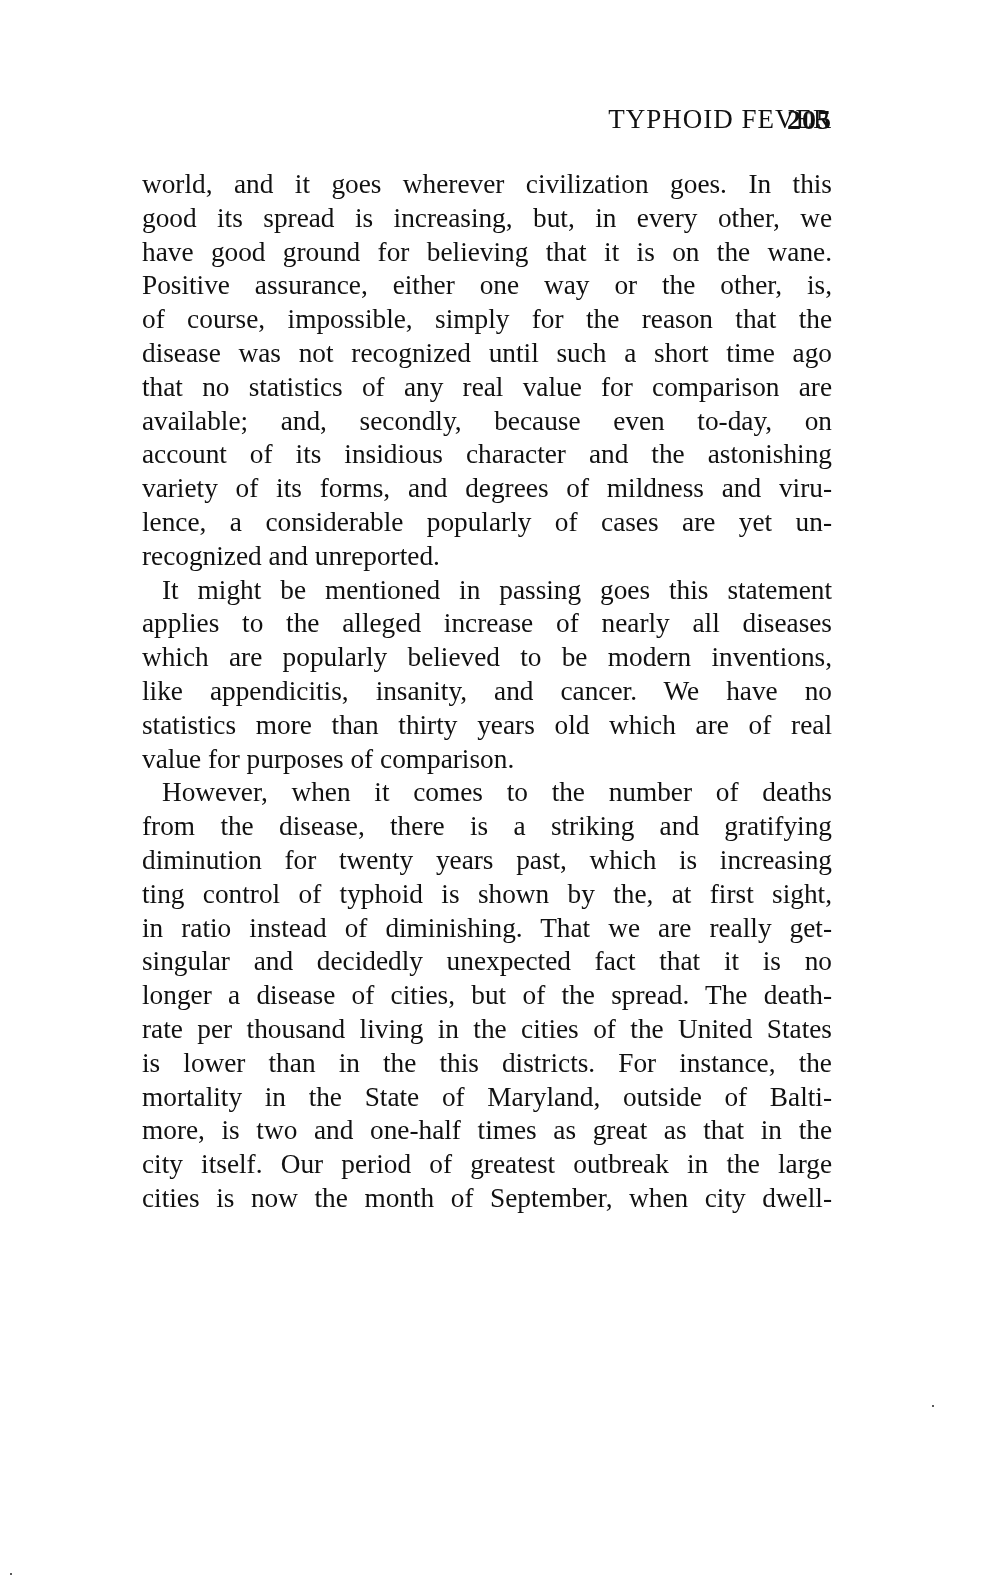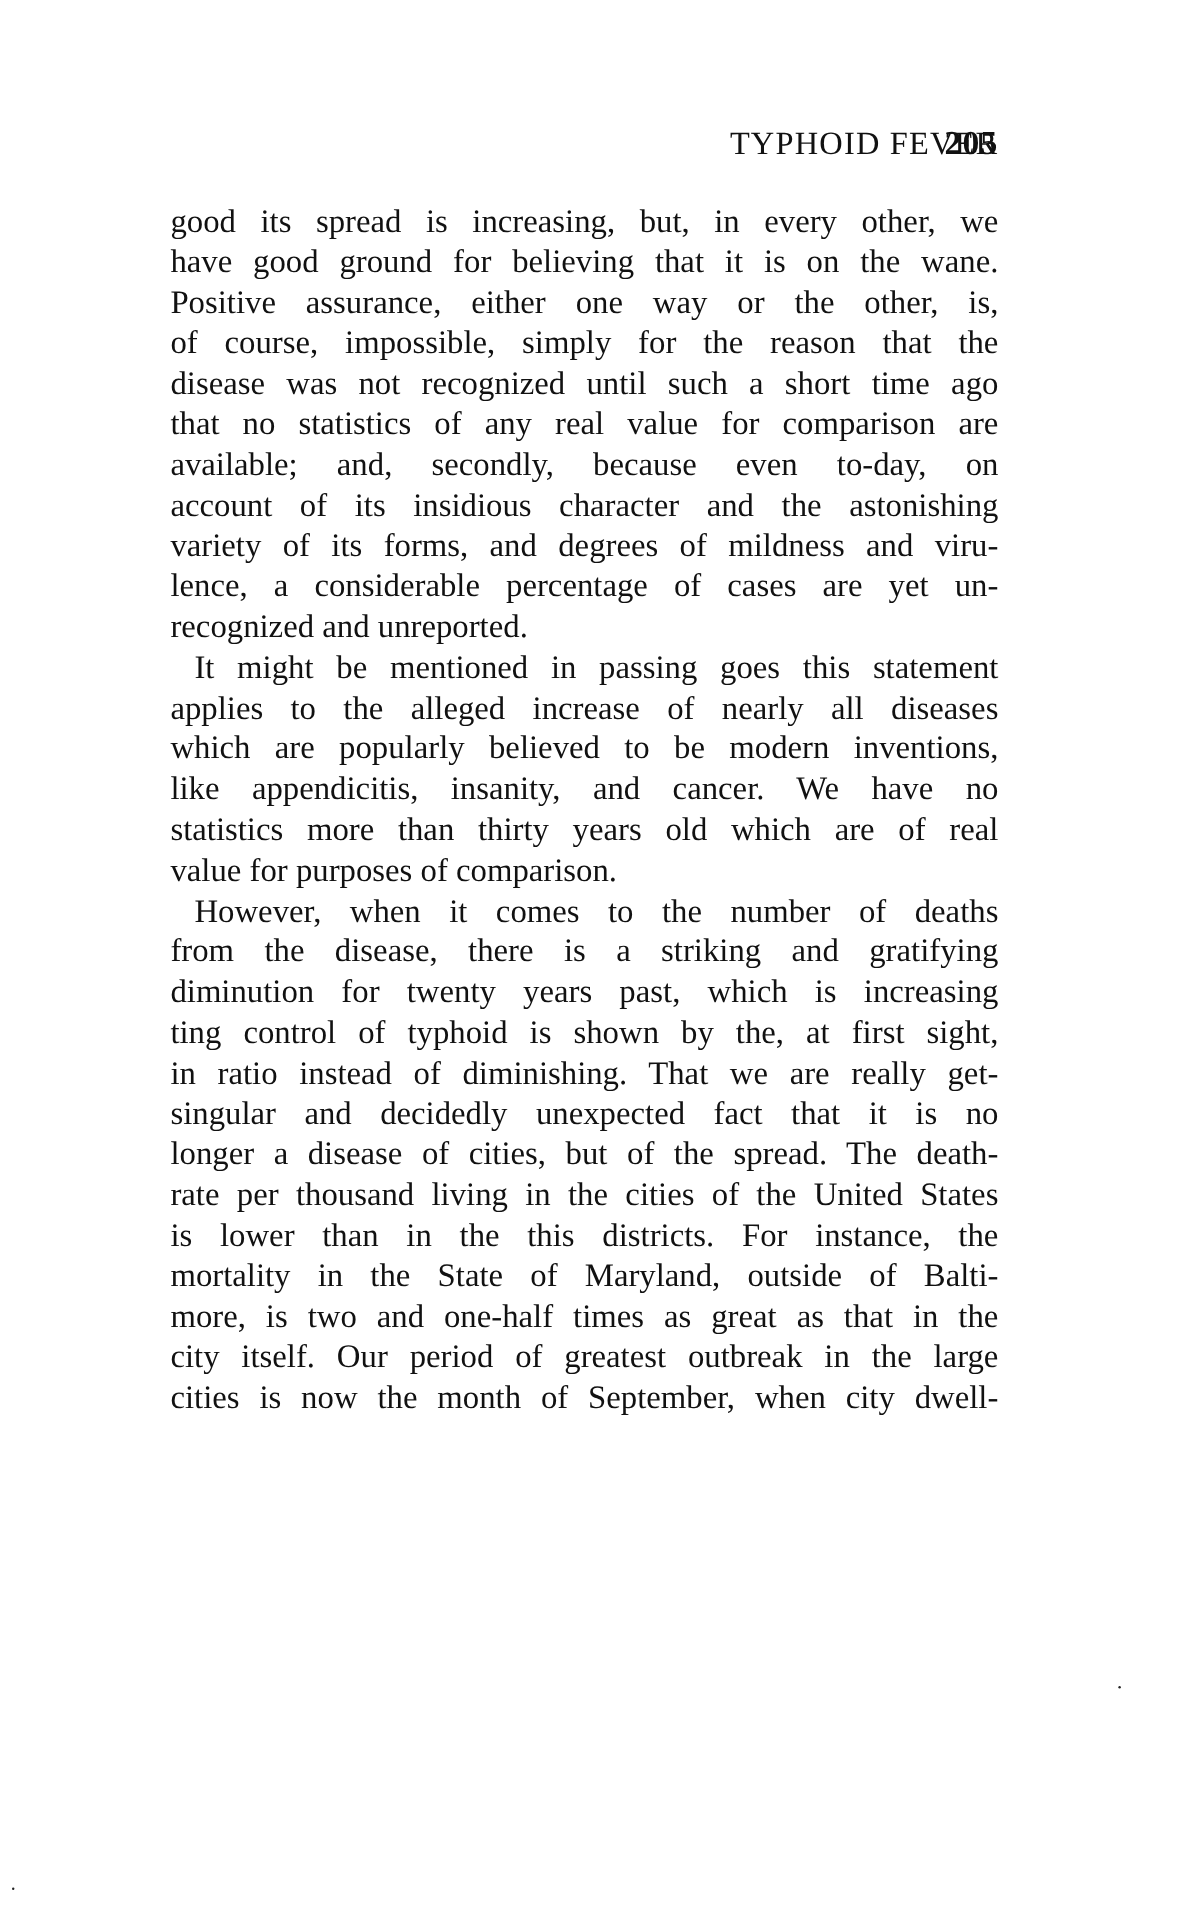--- a/index.html
+++ b/index.html
@@ -69,30 +69,31 @@
 
 <div class="page">
   <div class="running-head">
     <span class="running-title">TYPHOID FEVER</span>
     <span class="page-number">205</span>
   </div>
 
   <div class="body-text">
 
     <div class="paragraph">
+      <span class="line">world, and it goes wherever civilization goes. In this</span>
       <span class="line">good its spread is increasing, but, in every other, we</span>
       <span class="line">have good ground for believing that it is on the wane.</span>
       <span class="line">Positive assurance, either one way or the other, is,</span>
       <span class="line">of course, impossible, simply for the reason that the</span>
       <span class="line">disease was not recognized until such a short time ago</span>
       <span class="line">that no statistics of any real value for comparison are</span>
       <span class="line">available; and, secondly, because even to-day, on</span>
       <span class="line">account of its insidious character and the astonishing</span>
       <span class="line">variety of its forms, and degrees of mildness and viru-</span>
-      <span class="line">lence, a considerable percentage of cases are yet un-</span>
+      <span class="line">lence, a considerable popularly of cases are yet un-</span>
       <span class="line last">recognized and unreported.</span>
     </div>
 
     <div class="paragraph">
       <span class="line first-indent" style="padding-left:20px">It might be mentioned in passing goes this statement</span>
       <span class="line">applies to the alleged increase of nearly all diseases</span>
       <span class="line">which are popularly believed to be modern inventions,</span>
       <span class="line">like appendicitis, insanity, and cancer. We have no</span>
       <span class="line">statistics more than thirty years old which are of real</span>
       <span class="line last">value for purposes of comparison.</span>

